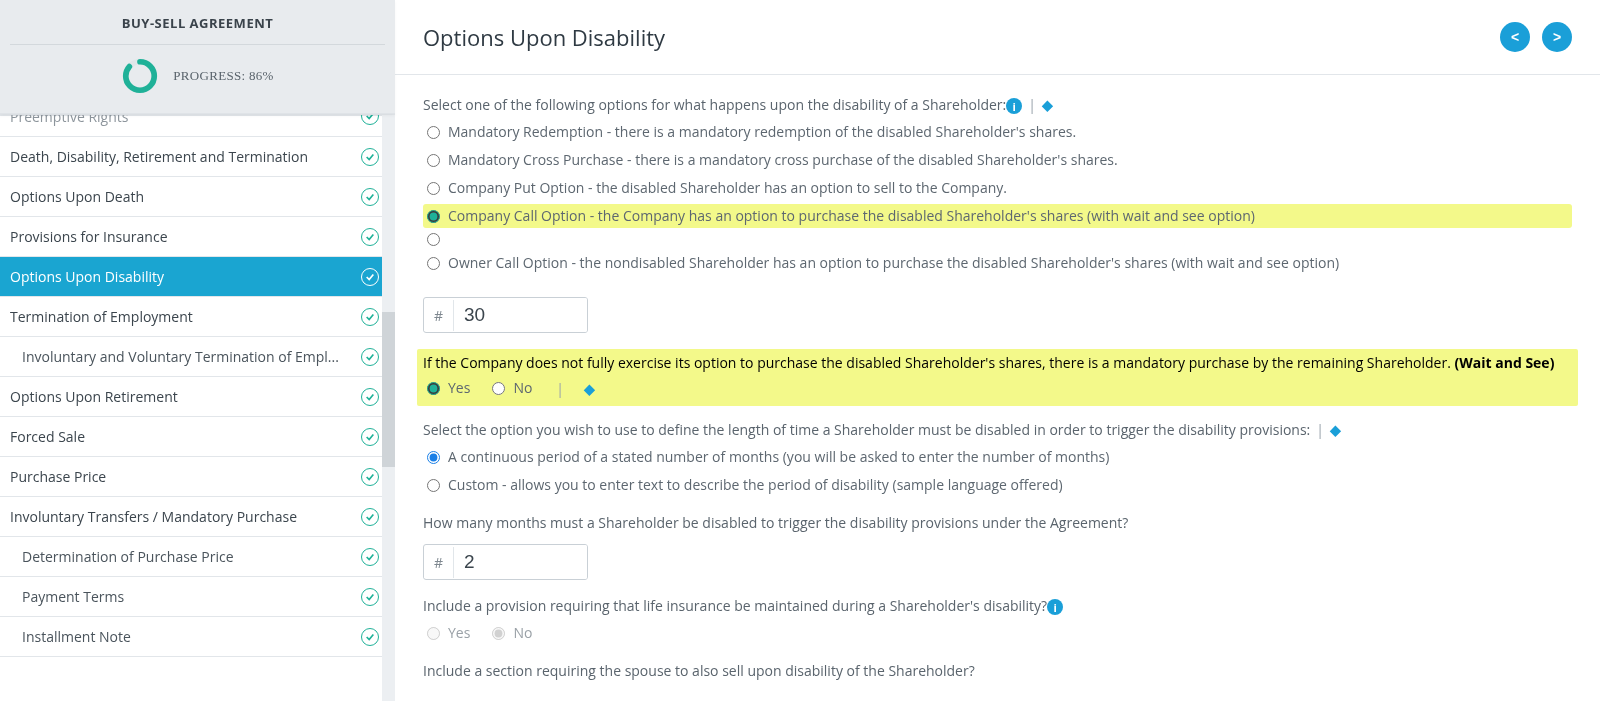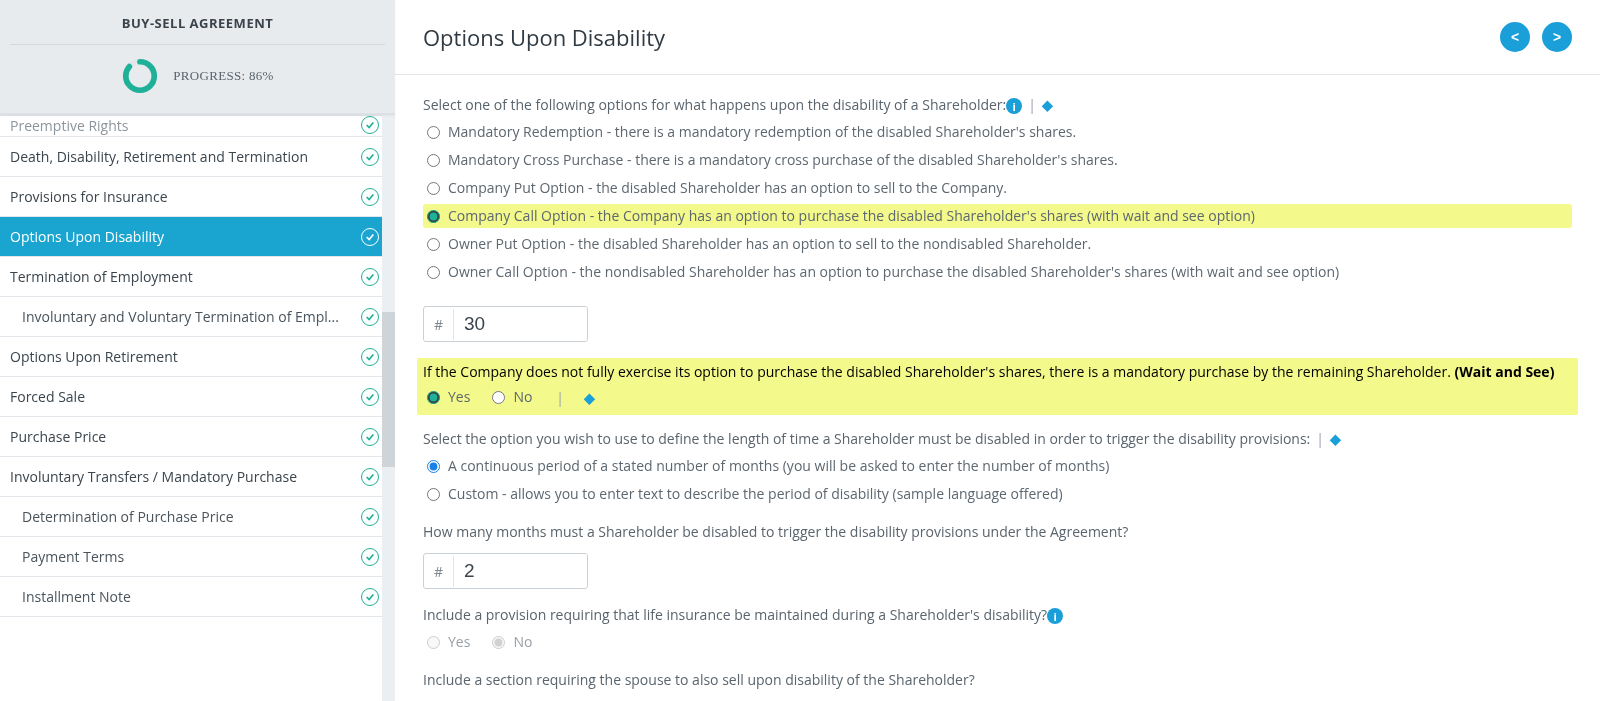--- a/index.html
+++ b/index.html
@@ -55,21 +55,21 @@
     display:flex;align-items:center;justify-content:space-between;
     padding:0 16px 0 10px;height:40px;
     border-bottom:1px solid var(--border);
     color:#3b454d;font-size:14px;
     cursor:pointer;background:#fff;white-space:nowrap;
   }
   .nav li.sub{padding-left:22px;color:#4a545c;}
   .nav li .label{overflow:hidden;text-overflow:ellipsis;}
   .nav li.active{background:var(--active);color:#fff;}
   .nav li.truncated{color:#8d959c;}
-  .nav li.cut{border-top:1px solid var(--border);height:20px;align-items:flex-start;padding-bottom:20px;}
+  .nav li.cut{border-top:1px solid var(--border);height:20px;align-items:center;padding-bottom:20px;}
   .check{
     width:18px;height:18px;border:1.6px solid var(--teal);border-radius:50%;
     display:inline-flex;align-items:center;justify-content:center;flex:0 0 18px;
     color:var(--teal);
   }
   .check svg{width:10px;height:10px;}
   .nav li.active .check{border-color:#fff;color:#fff;}
   .caret-up{
     position:absolute;right:2px;top:2px;
     width:0;height:0;border-left:5px solid transparent;border-right:5px solid transparent;
@@ -167,20 +167,28 @@
           </li>
           <li>
             <span class="label">Death, Disability, Retirement and Termination</span>
             <span class="check">
               <svg viewBox="0 0 12 12">
                 <path d="M2 6 L5 9 L10 3" fill="none" stroke="currentColor" stroke-width="2"></path>
               </svg>
             </span>
           </li>
           <li>
+            <span class="label">Options Upon Death</span>
+            <span class="check">
+              <svg viewBox="0 0 12 12">
+                <path d="M2 6 L5 9 L10 3" fill="none" stroke="currentColor" stroke-width="2"></path>
+              </svg>
+            </span>
+          </li>
+          <li>
             <span class="label">Provisions for Insurance</span>
             <span class="check">
               <svg viewBox="0 0 12 12">
                 <path d="M2 6 L5 9 L10 3" fill="none" stroke="currentColor" stroke-width="2"></path>
               </svg>
             </span>
           </li>
           <li class="active">
             <span class="label">Options Upon Disability</span>
             <span class="check">
@@ -295,21 +303,20 @@
             <label class="opt">
               <input type="radio" name="q1" style="">
               <span>Company Put Option - the disabled Shareholder has an option to sell to the Company.</span>
             </label>
             <label class="opt hl">
               <input type="radio" name="q1" checked="" style="">
               <span>Company Call Option - the Company has an option to purchase the disabled Shareholder's shares (with wait and see option)</span>
             </label>
             <label class="opt">
               <input type="radio" name="q1" style="">
-              <span>Owner Put Option - the disabled Shareholder has an option to sell to the nondisabled Shareholder.</span>
             </label>
             <label class="opt">
               <input type="radio" name="q1" style="">
               <span>Owner Call Option - the nondisabled Shareholder has an option to purchase the disabled Shareholder's shares (with wait and see option)</span>
             </label>
           </div>
       </div>
 
       <div class="q">
         <div class="num-input">

